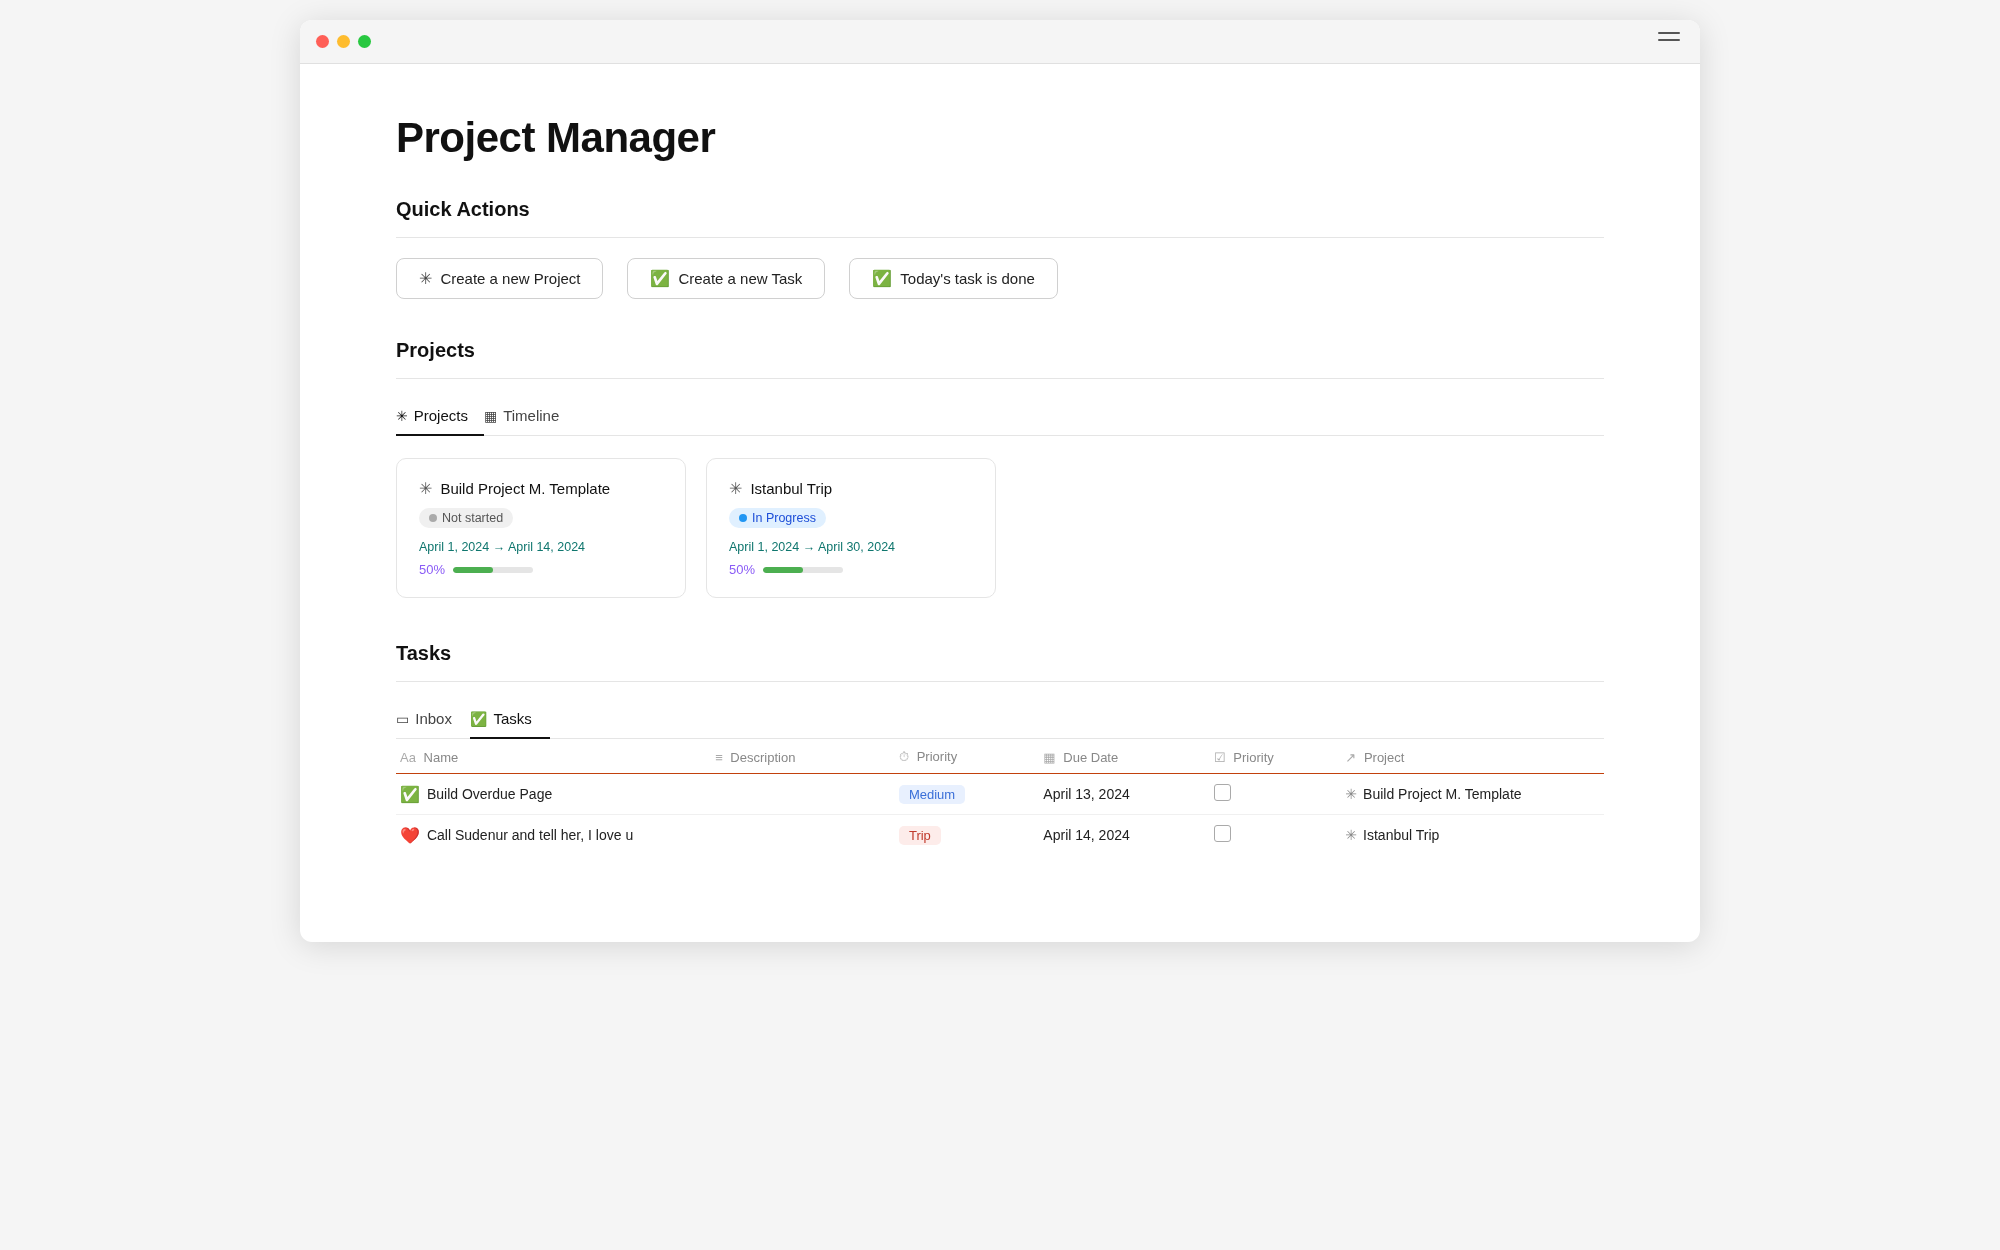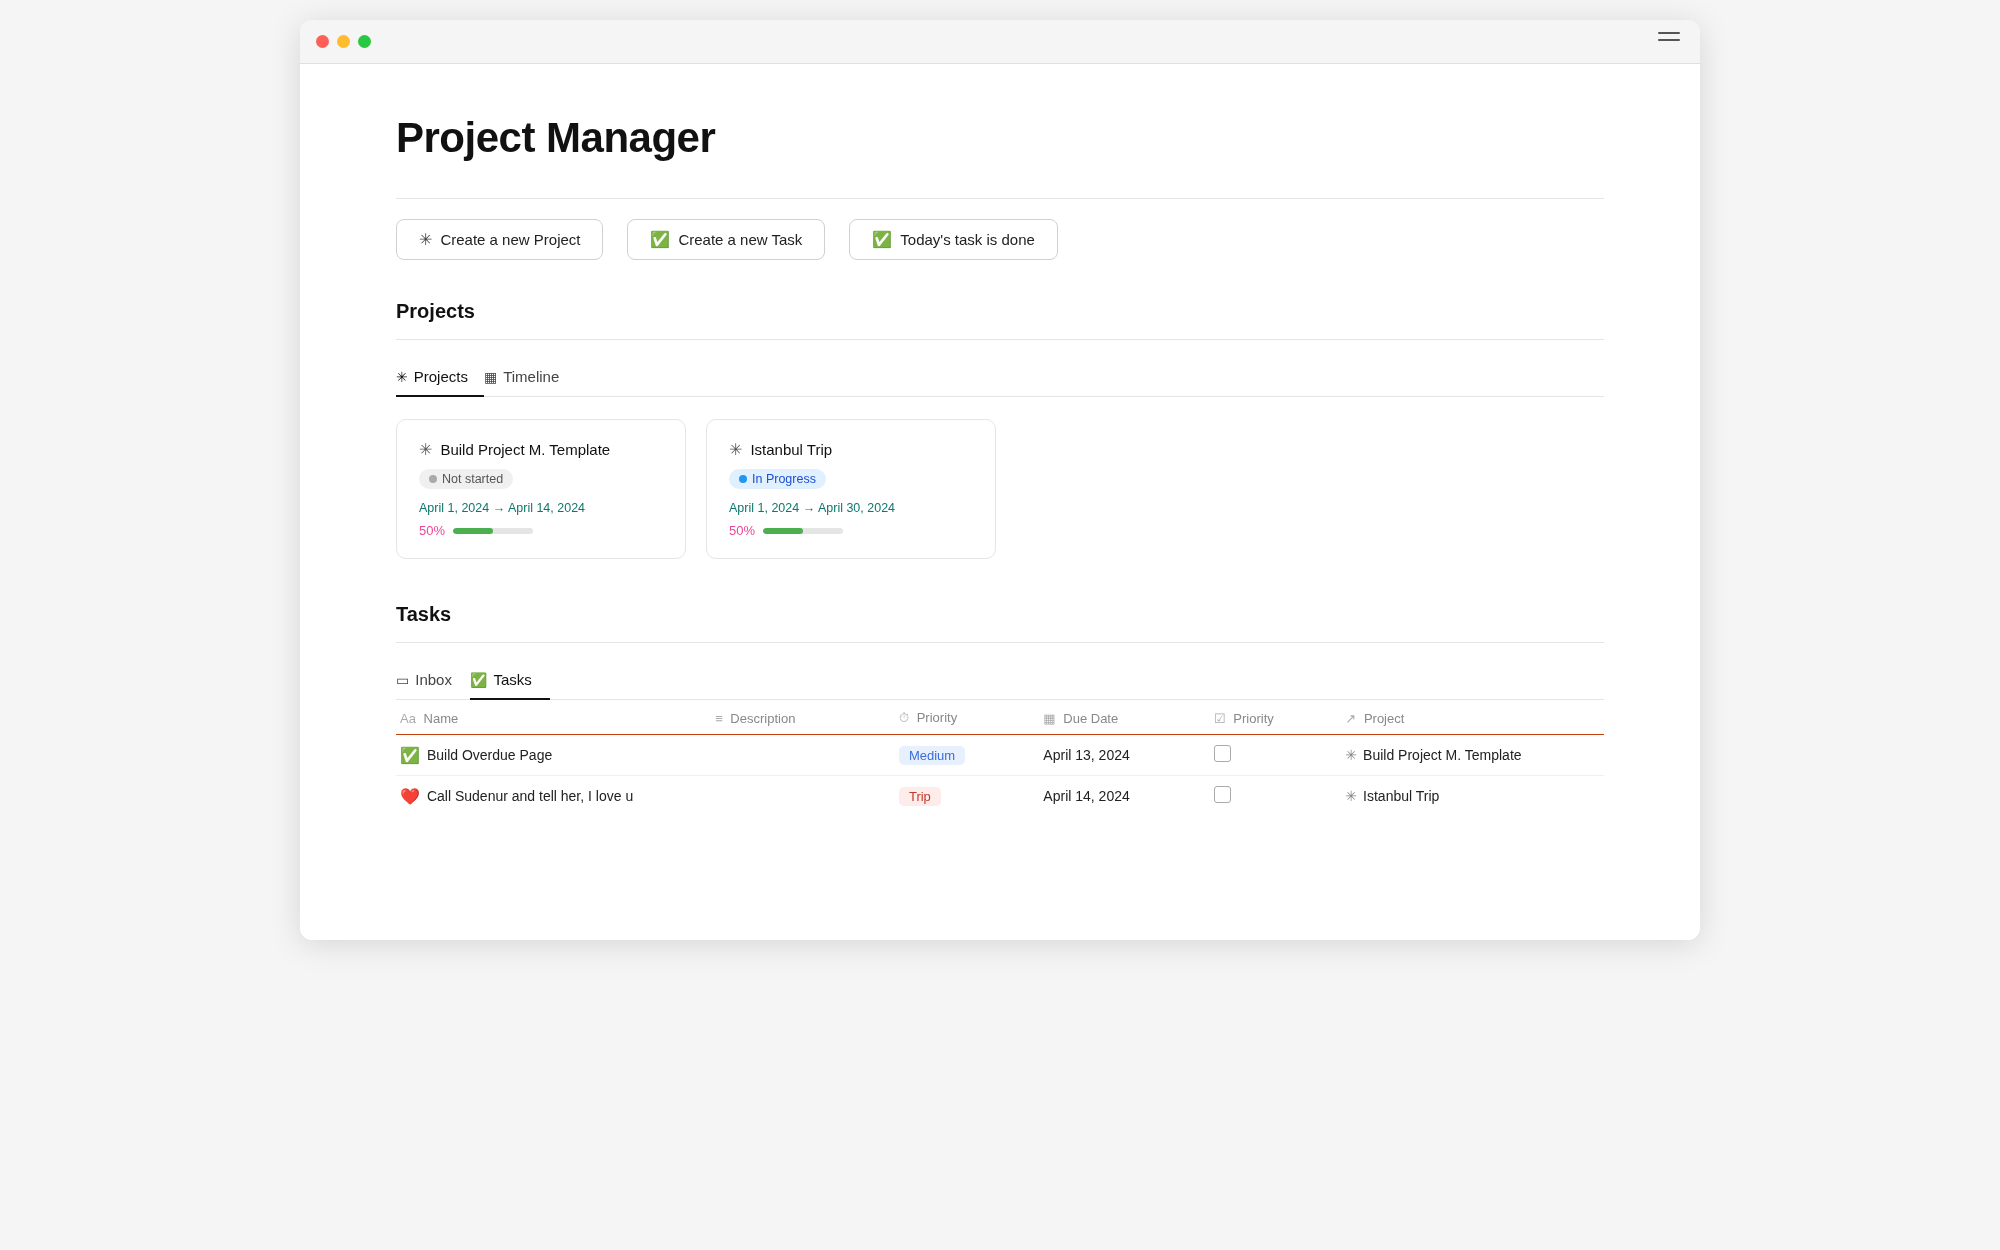--- a/index.html
+++ b/index.html
@@ -51,21 +51,21 @@
     }
     .hamburger span {
       display: block;
       width: 22px;
       height: 2px;
       background: #555;
       border-radius: 2px;
     }
 
     .content {
-      padding: 50px 96px 80px 96px;
+      padding: 50px 96px 43px 96px;
     }
 
     .page-title {
       font-size: 42px;
       font-weight: 700;
       color: #111;
       margin-bottom: 36px;
       letter-spacing: -0.5px;
     }
 
@@ -193,21 +193,21 @@
       font-size: 12.5px;
       color: #0f766e;
       margin-bottom: 8px;
       margin-top: 4px;
     }
     .project-progress {
       display: flex;
       align-items: center;
       gap: 8px;
       font-size: 13px;
-      color: #ec4899;
+      color: #8b5cf6;
     }
     .progress-bar-bg {
       width: 80px;
       height: 6px;
       background: #e5e5e5;
       border-radius: 3px;
       overflow: hidden;
     }
     .progress-bar-fill {
       height: 100%;
@@ -337,20 +337,21 @@
   <div class="hamburger">
     <span></span>
     <span></span>
   </div>
 
   <div class="content">
 
     <h1 class="page-title">Project Manager</h1>
 
     <section class="quick-actions">
+      <h2 class="section-title">Quick Actions</h2>
       <hr class="divider">
       <div class="quick-actions-buttons">
         <button class="qa-btn">
           <span class="qa-icon">✳</span>
           <span>Create a new Project</span>
         </button>
         <button class="qa-btn">
           <span class="qa-icon">✅</span>
           <span>Create a new Task</span>
         </button>

